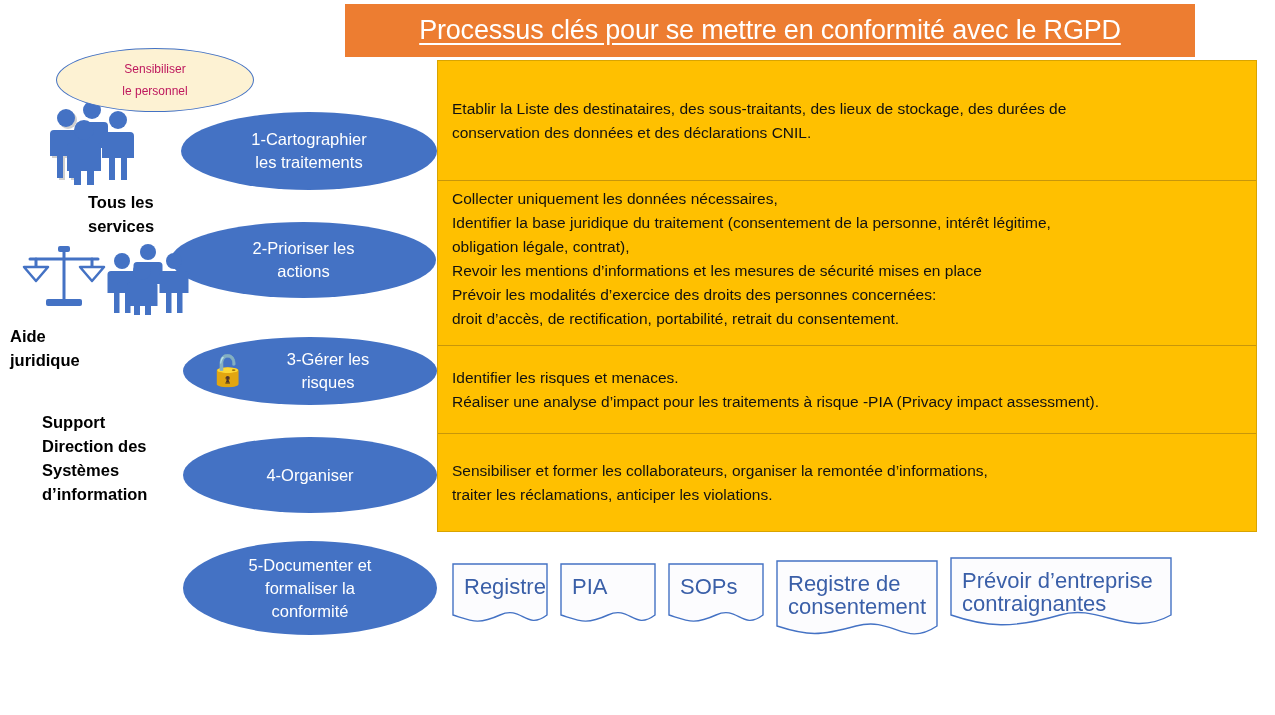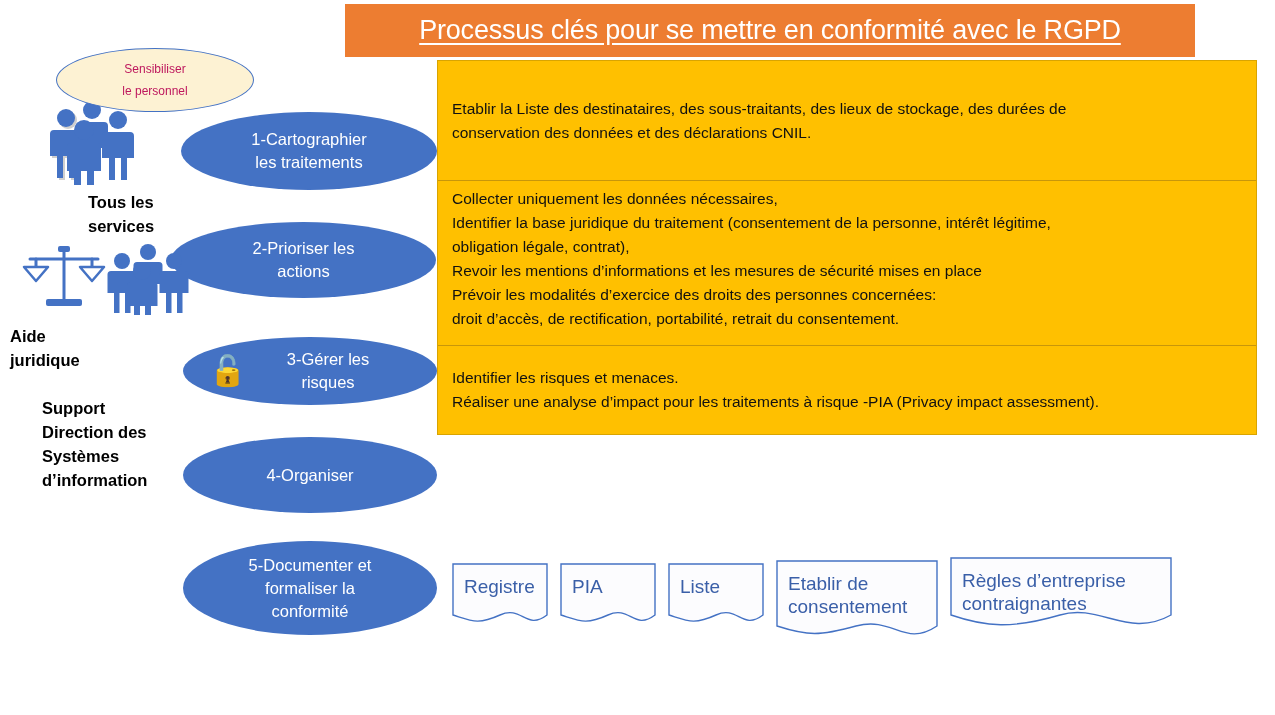--- a/index.html
+++ b/index.html
@@ -127,21 +127,21 @@
   .side-label {
     position: absolute;
     font-weight: bold;
     font-size: 16.5px;
     line-height: 24px;
     color: #000000;
     white-space: pre-line;
   }
   .label-tous { left: 72px; top: 190px; margin-left: 16px; }
   .label-aide { left: 10px; top: 324px; }
-  .label-support { left: 42px; top: 396px; }
+  .label-support { left: 42px; top: 410px; }
 
   
   .icon-people-top {
     position: absolute;
     left: 38px;
     top: 100px;
     width: 110px;
     height: 85px;
   }
   .icon-people-mid {
@@ -163,21 +163,21 @@
   .doc {
     position: absolute;
     display: block;
   }
   .doc .doc-label {
     position: absolute;
     left: 12px;
     top: 12px;
     right: 8px;
     color: #3a5fa8;
-    font-size: 19px;
+    font-size: 22px;
     line-height: 23px;
     white-space: pre-line;
   }
   .doc svg { display: block; }
 
   .doc-registre   { left: 452px; top: 563px; width: 96px;  height: 66px; }
   .doc-pia        { left: 560px; top: 563px; width: 80px;  height: 66px; }
   .doc-sops       { left: 668px; top: 563px; width: 96px;  height: 66px; }
   .doc-preuves    { left: 776px; top: 560px; width: 162px; height: 85px; }
   .doc-regles     { left: 950px; top: 557px; width: 222px; height: 78px; }
@@ -201,20 +201,24 @@
 Identifier la base juridique du traitement (consentement de la personne, intérêt légitime,
 obligation légale, contrat),
 Revoir les mentions d’informations et les mesures de sécurité mises en place
 Prévoir les modalités d’exercice des droits des personnes concernées:
 droit d’accès, de rectification, portabilité, retrait du consentement.</div>
     </div>
     <div class="panel panel-3">
       <div class="panel-body">Identifier les risques et menaces.
 Réaliser une analyse d’impact pour les traitements à risque -PIA (Privacy impact assessment).</div>
     </div>
+    <div class="panel panel-4">
+      <div class="panel-body">Sensibiliser et former les collaborateurs, organiser la remontée d’informations,
+traiter les réclamations, anticiper les violations.</div>
+    </div>
   </div>
 
   <div class="ellipse e1">
     <span class="ell-label">1-Cartographier
 les traitements</span>
   </div>
 
   <div class="ellipse e2">
     <span class="ell-label">2-Prioriser  les
 actions</span>
@@ -310,32 +314,32 @@
     <svg viewBox="0 0 96 66" width="96" height="66" preserveAspectRatio="none" aria-hidden="true">
       <path d="M1 1 H95 V52 C74 68 70 42 48 52 C26 62 20 58 1 52 Z" fill="#fcfcfe" stroke="#4472C4" stroke-width="1.4"></path>
     </svg>
     <span class="doc-label">PIA</span>
   </div>
 
   <div class="doc doc-sops">
     <svg viewBox="0 0 96 66" width="96" height="66" preserveAspectRatio="none" aria-hidden="true">
       <path d="M1 1 H95 V52 C74 68 70 42 48 52 C26 62 20 58 1 52 Z" fill="#fcfcfe" stroke="#4472C4" stroke-width="1.4"></path>
     </svg>
-    <span class="doc-label">Liste</span>
+    <span class="doc-label">SOPs</span>
   </div>
 
   <div class="doc doc-preuves">
     <svg viewBox="0 0 162 85" width="162" height="85" preserveAspectRatio="none" aria-hidden="true">
       <path d="M1 1 H161 V66 C128 88 118 56 80 66 C44 76 32 76 1 66 Z" fill="#fcfcfe" stroke="#4472C4" stroke-width="1.4"></path>
     </svg>
-    <span class="doc-label">Etablir de
+    <span class="doc-label">Registre de
 consentement</span>
   </div>
 
   <div class="doc doc-regles">
     <svg viewBox="0 0 222 78" width="222" height="78" preserveAspectRatio="none" aria-hidden="true">
       <path d="M1 1 H221 V58 C178 82 150 46 110 58 C62 72 36 70 1 58 Z" fill="#fcfcfe" stroke="#4472C4" stroke-width="1.4"></path>
     </svg>
-    <span class="doc-label">Règles d’entreprise
+    <span class="doc-label">Prévoir d’entreprise
 contraignantes</span>
   </div>
 
 </div>
 
 </body></html>

